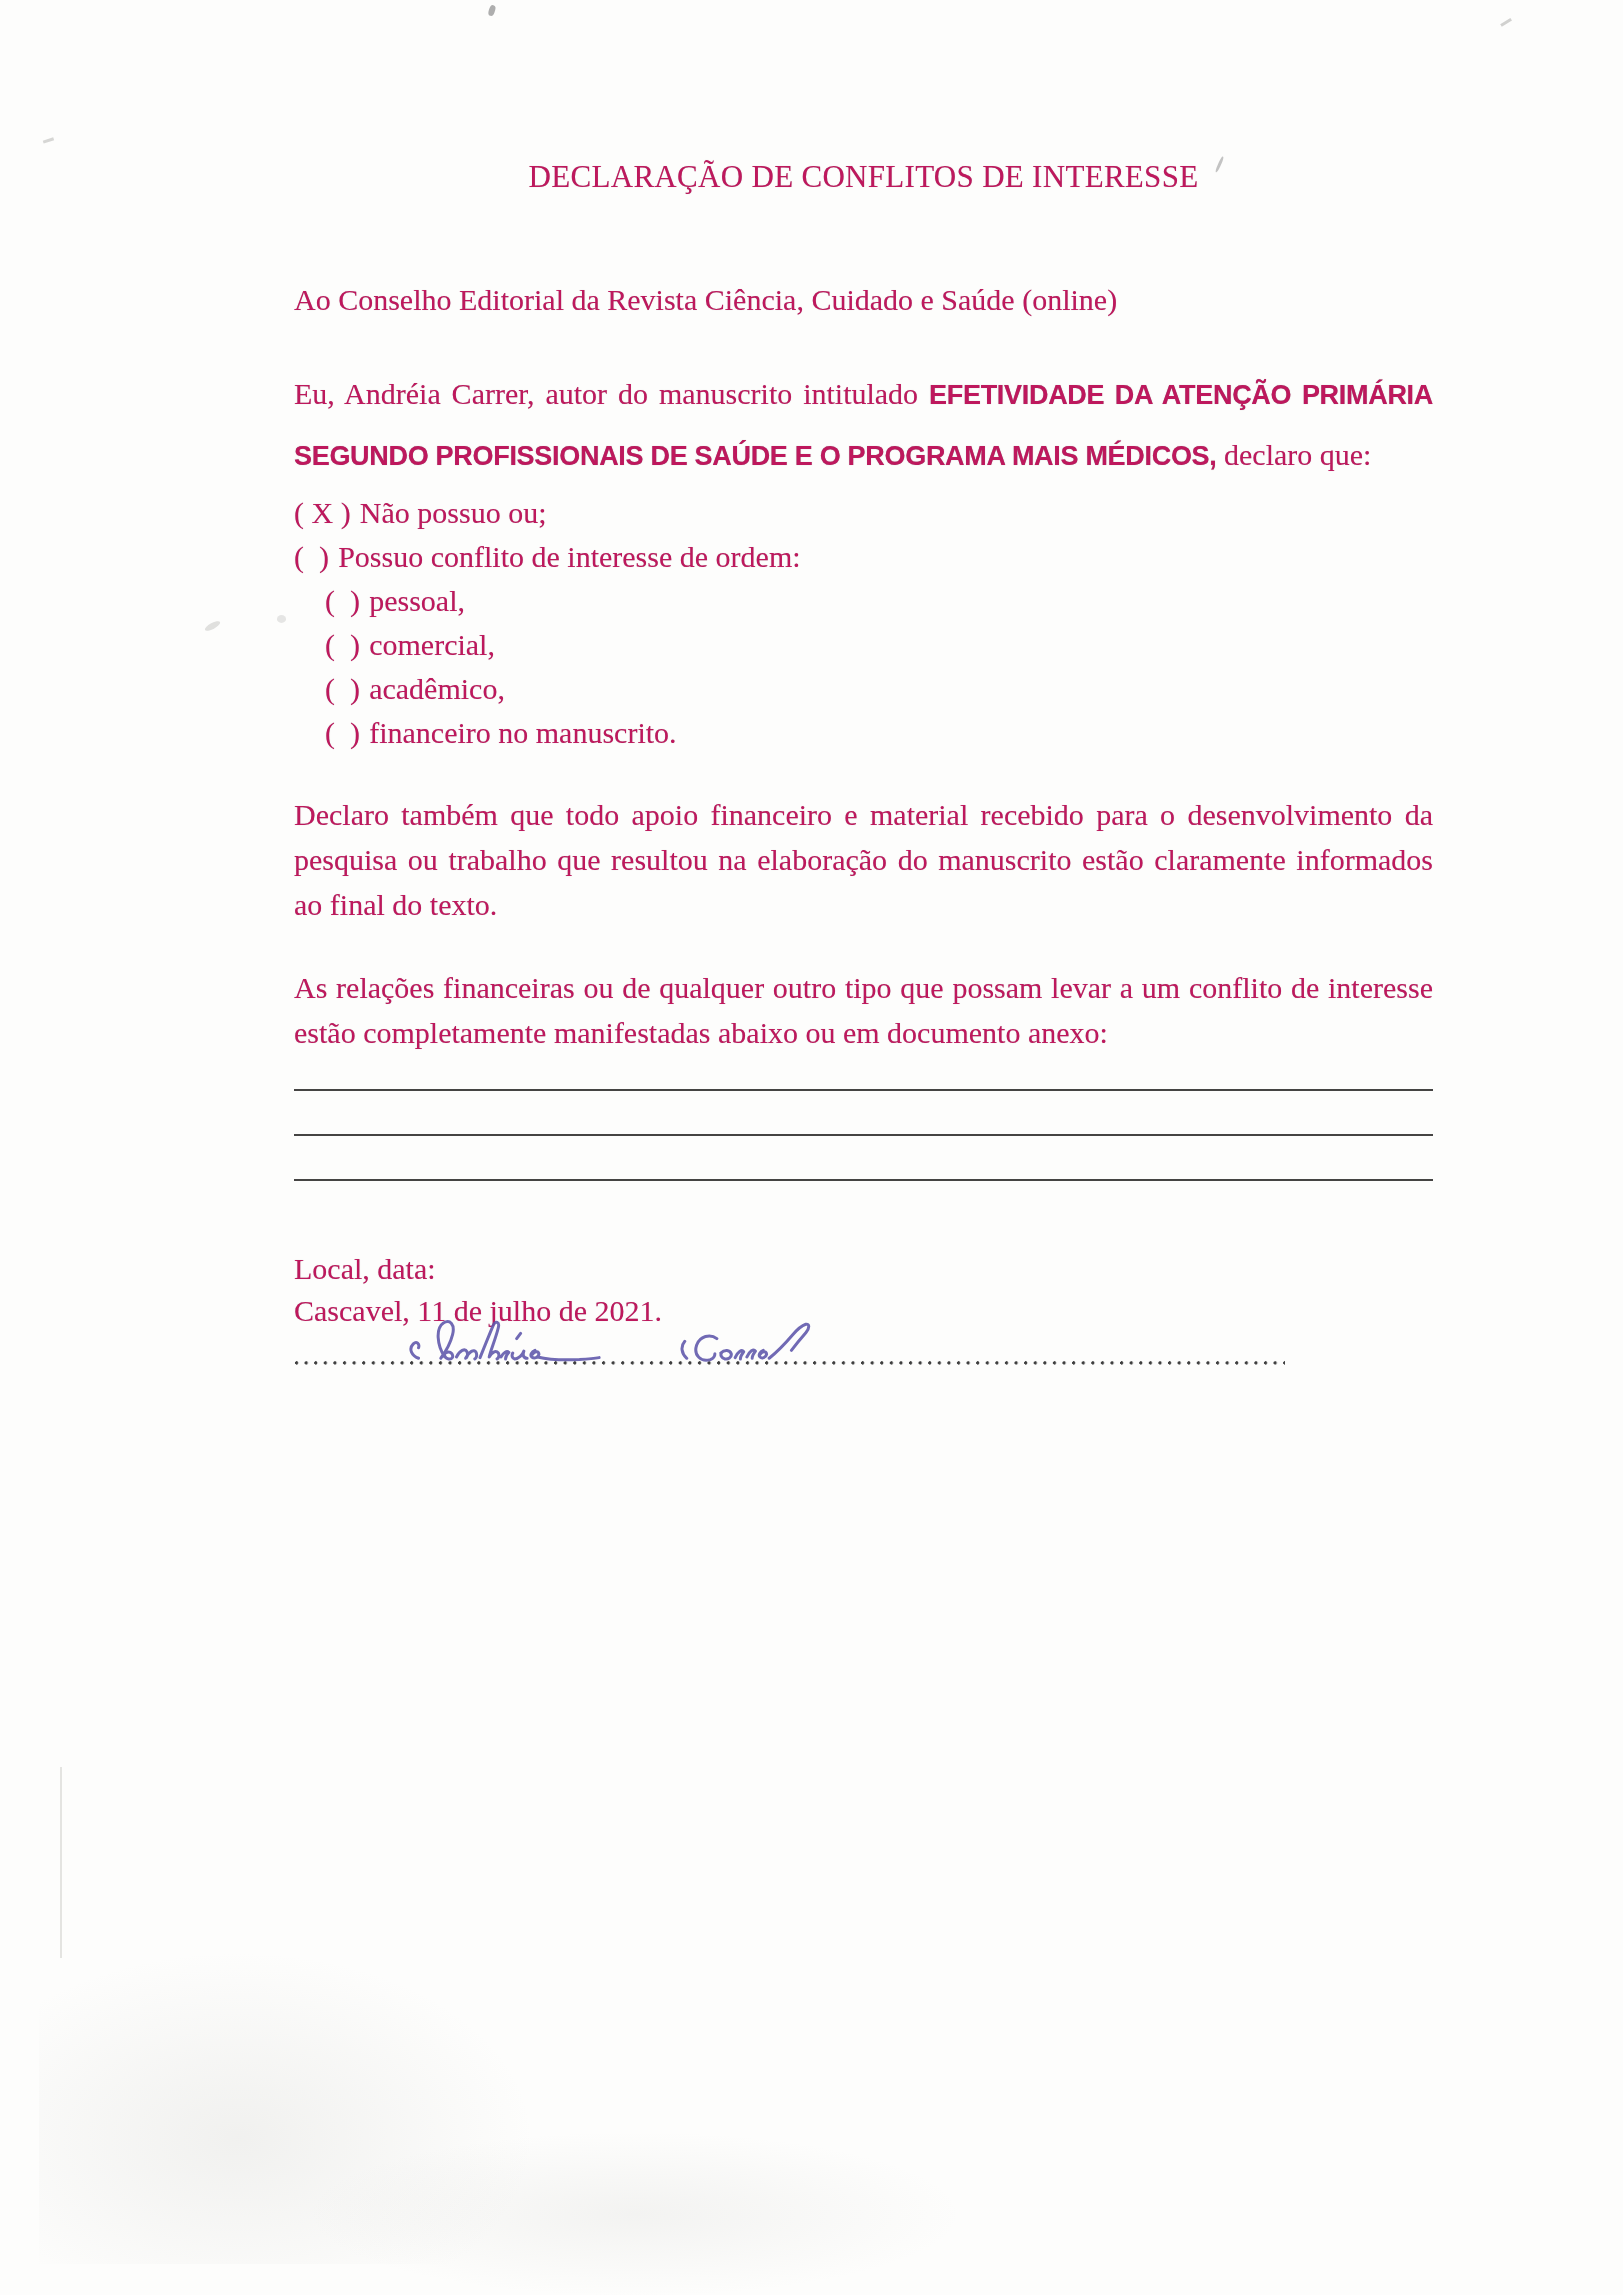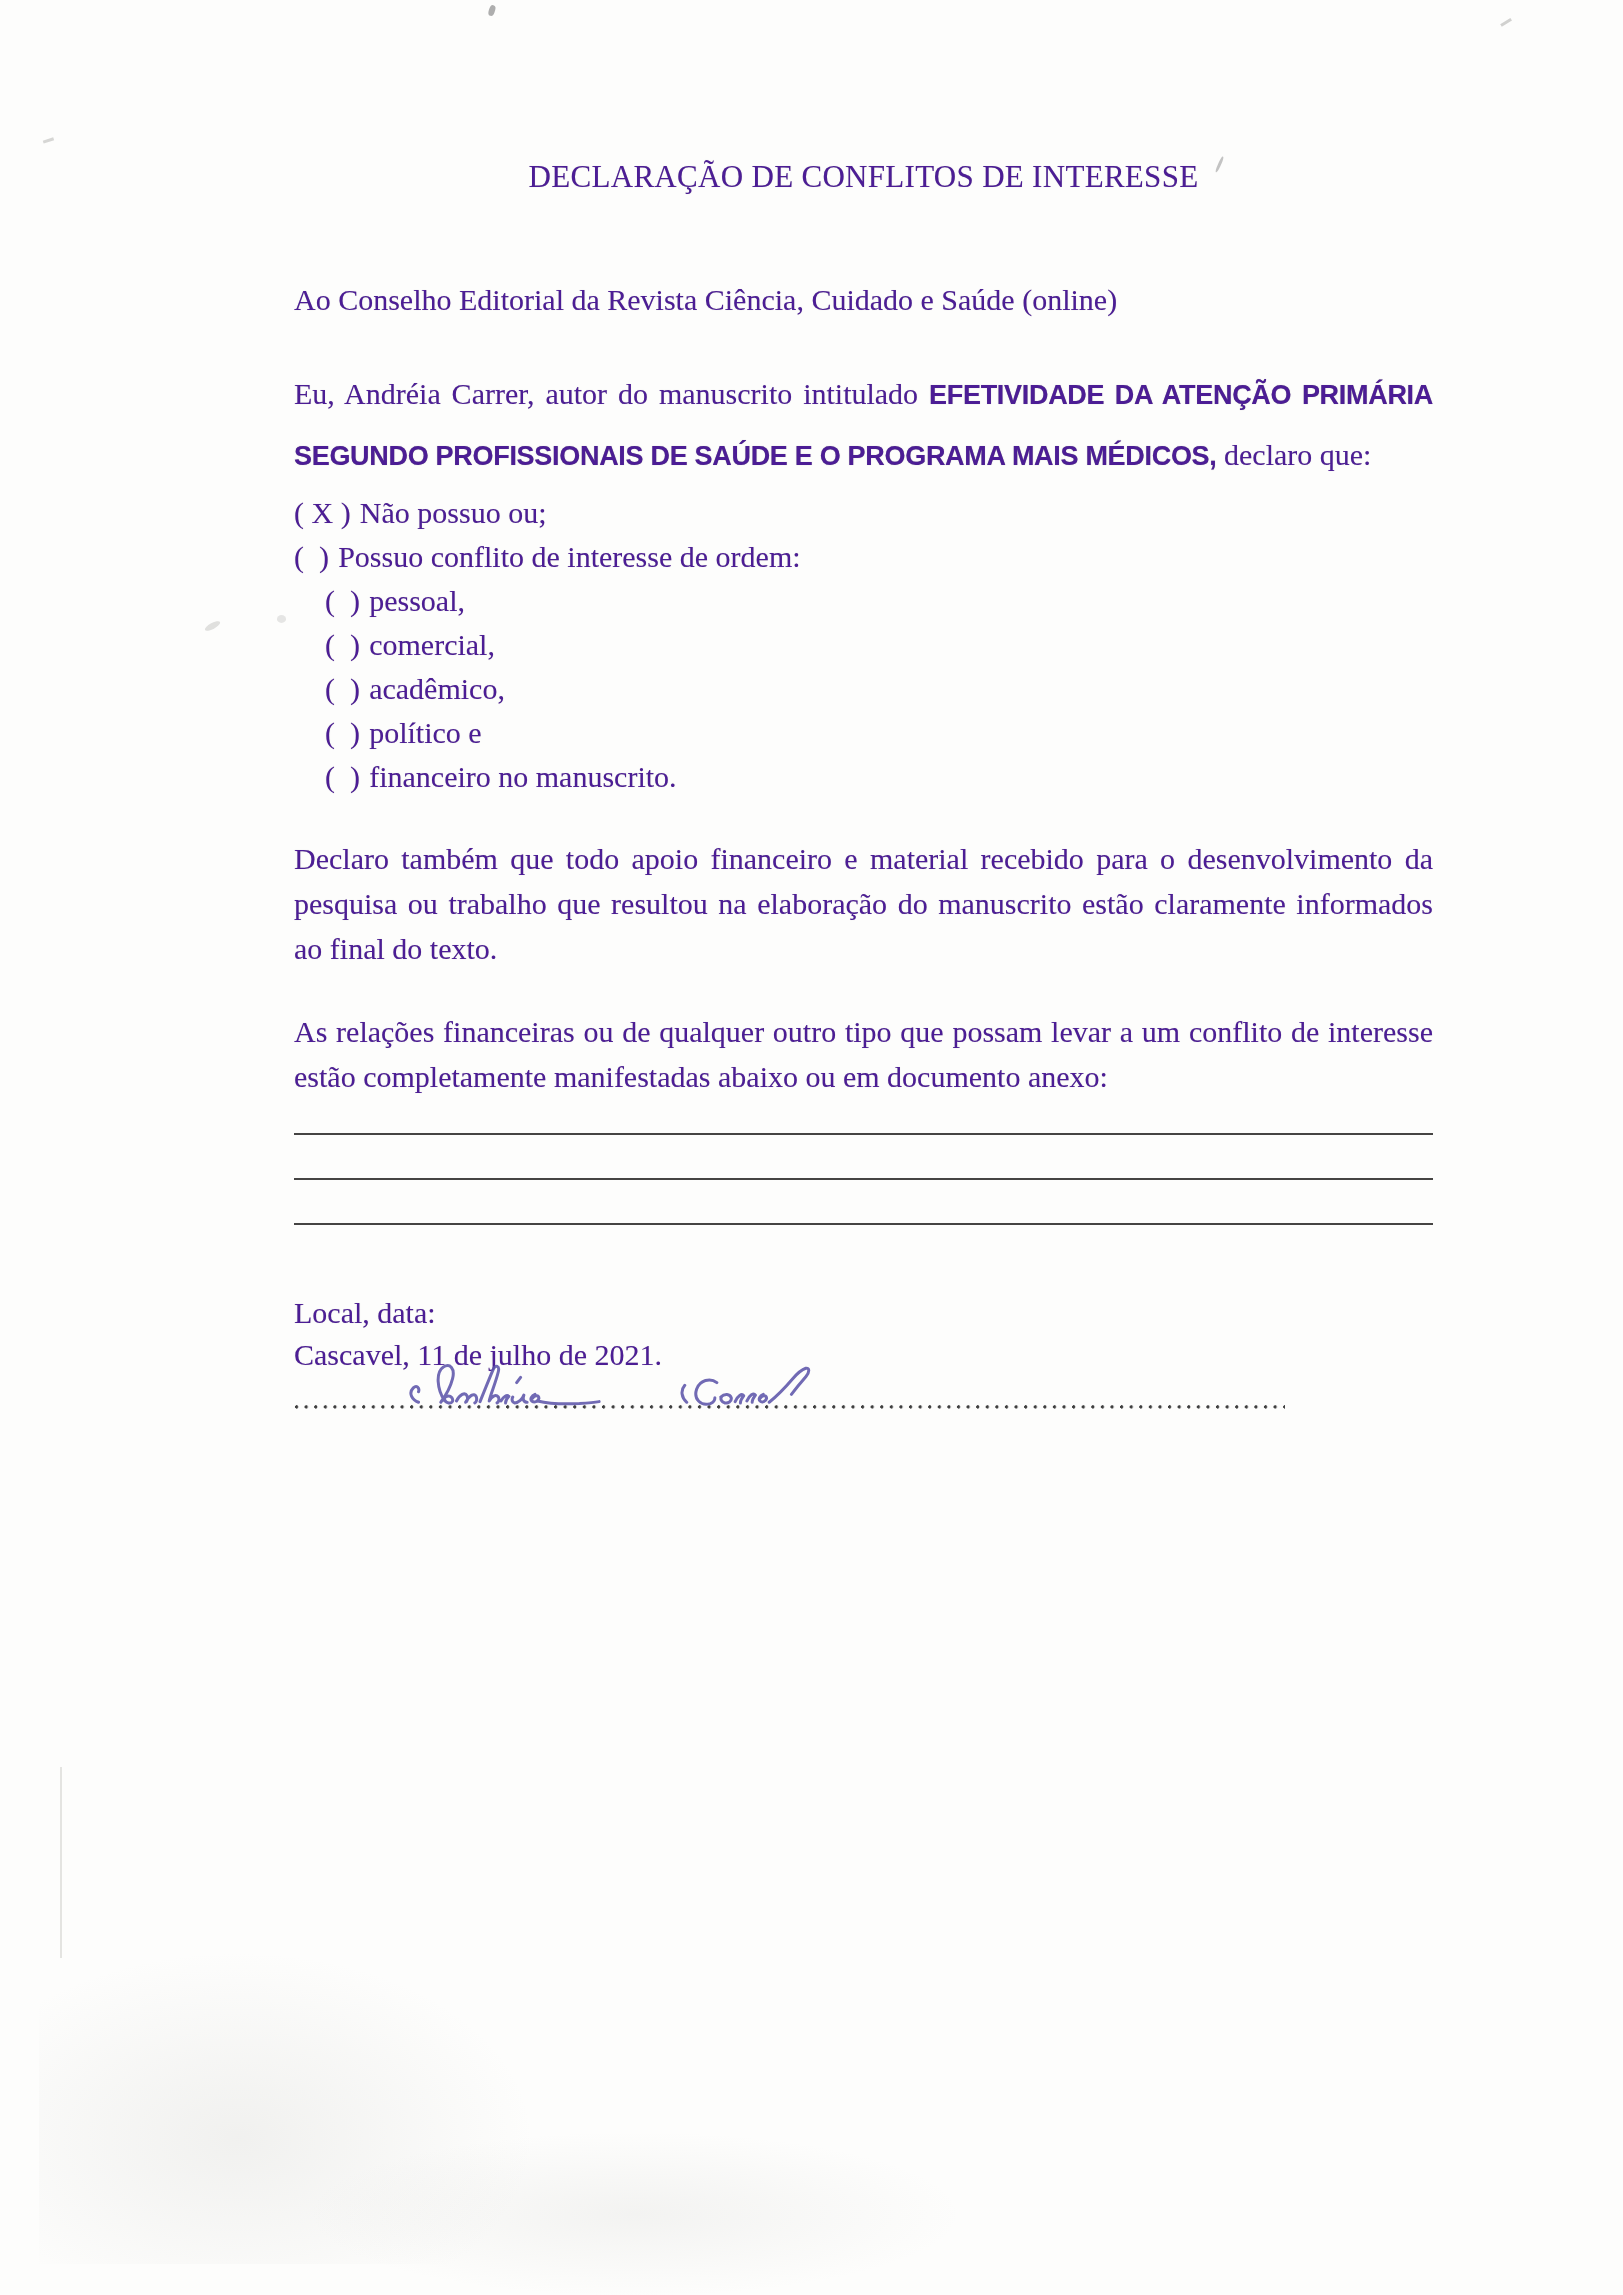--- a/index.html
+++ b/index.html
@@ -4,21 +4,21 @@
 <style>
   html, body { margin: 0; padding: 0; background: #f6f6f4; }
   .page {
     position: relative;
     width: 1623px;
     height: 2295px;
     background: #fdfdfc;
     overflow: hidden;
     font-family: "Liberation Serif", "DejaVu Serif", serif;
     font-size: 30px;
-    color: #4c1d95;
+    color: #be185d;
     text-shadow: 0 0 0.7px rgba(70,70,70,0.35);
   }
   .content {
     position: absolute;
     left: 294px;
     top: 0;
     width: 1139px;
     padding-top: 156px;
   }
   p, h1 { margin: 0; font-weight: normal; }
@@ -133,21 +133,20 @@
     <p class="salutation">Ao Conselho Editorial da Revista Ciência, Cuidado e Saúde (online)</p>
 
     <p class="intro"><span>Eu, Andréia Carrer, autor do manuscrito intitulado </span><span class="sans-bold">EFETIVIDADE DA ATENÇÃO PRIMÁRIA</span><span> </span><span class="sans-bold">SEGUNDO PROFISSIONAIS DE SAÚDE E O PROGRAMA MAIS MÉDICOS,</span><span> declaro que:</span></p>
 
     <div class="options">
       <p class="opt"><span class="mark">( X )</span><span class="lbl">Não possuo ou;</span></p>
       <p class="opt"><span class="mark">(  )</span><span class="lbl">Possuo conflito de interesse de ordem:</span></p>
       <p class="opt indent"><span class="mark">(  )</span><span class="lbl">pessoal,</span></p>
       <p class="opt indent"><span class="mark">(  )</span><span class="lbl">comercial,</span></p>
       <p class="opt indent"><span class="mark">(  )</span><span class="lbl">acadêmico,</span></p>
-      <p class="opt indent"><span class="mark">(  )</span><span class="lbl">político e</span></p>
       <p class="opt indent"><span class="mark">(  )</span><span class="lbl">financeiro no manuscrito.</span></p>
     </div>
 
     <p class="para para-support">Declaro também que todo apoio financeiro e material recebido para o desenvolvimento da pesquisa ou trabalho que resultou na elaboração do manuscrito estão claramente informados ao final do texto.</p>
 
     <p class="para para-relations">As relações financeiras ou de qualquer outro tipo que possam levar a um conflito de interesse estão completamente manifestadas abaixo ou em documento anexo:</p>
 
     <div class="write-lines">
       <div class="rule"></div>
       <div class="rule"></div>

